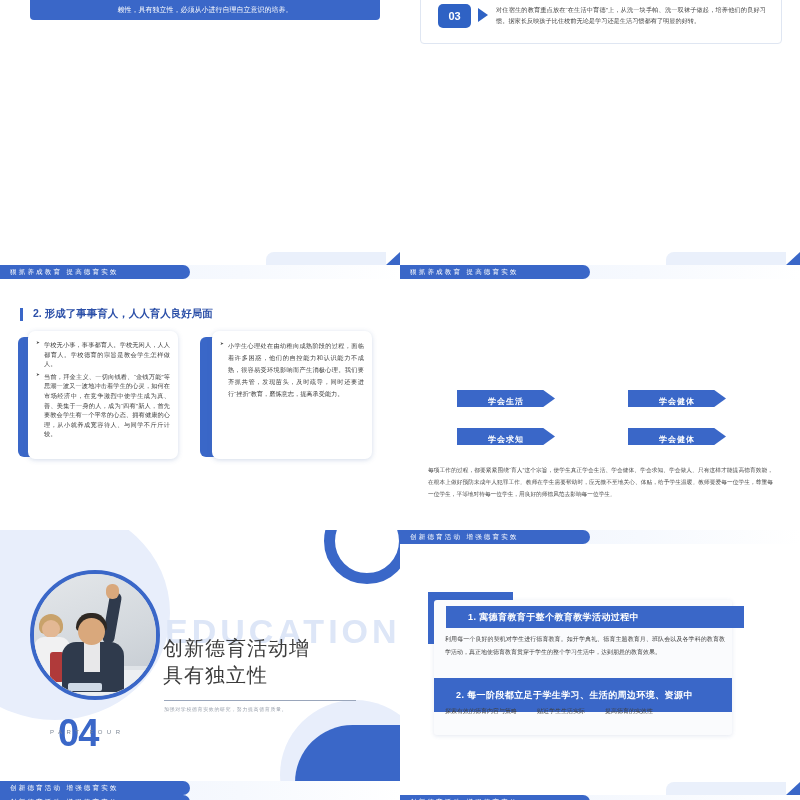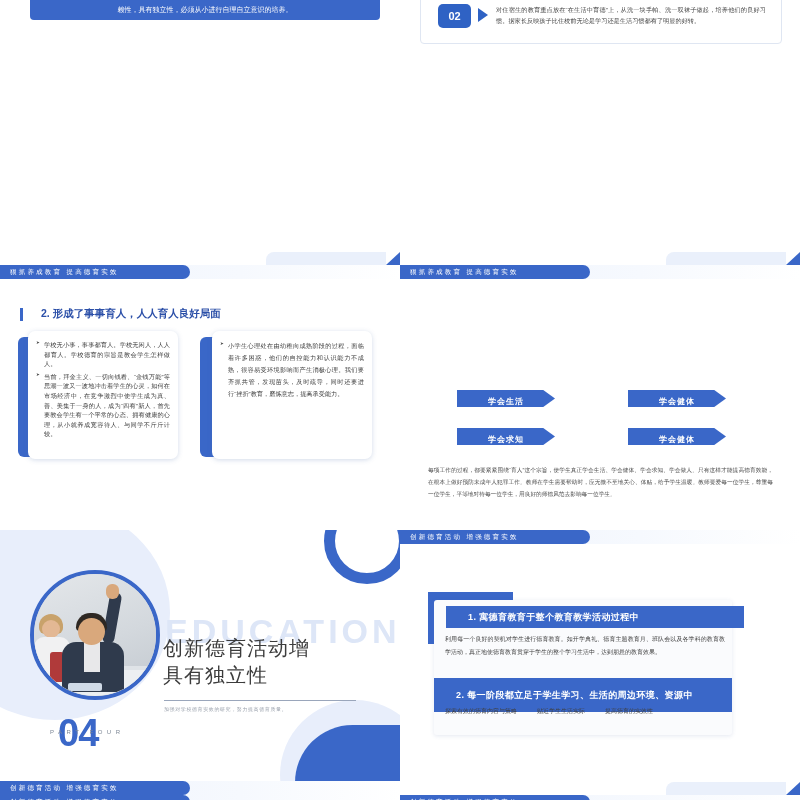--- a/index.html
+++ b/index.html
@@ -50,21 +50,21 @@
   
   .s1-bluebar{
     position:absolute;left:30px;top:-36px;width:350px;height:56px;
     background:#3a67c8;border-radius:4px;
     color:#fff;font-size:7px;line-height:1.5;
     display:flex;align-items:flex-end;justify-content:center;
     padding-bottom:5px;box-sizing:border-box;
   }
   
   .sec-title{
-    position:absolute;display:flex;align-items:center;gap:18px;
+    position:absolute;display:flex;align-items:center;gap:10px;
     font-size:10.5px;font-weight:bold;color:#2b4fa8;
   }
   .sec-title .bar{width:3px;height:13px;background:#3a67c8;display:block;}
   .card-shadow{
     position:absolute;background:#3a67c8;border-radius:6px;
   }
   .card{
     position:absolute;background:#fff;border-radius:7px;
     box-shadow:0 1px 5px rgba(80,110,170,.25);
     padding:9px 8px;box-sizing:border-box;
@@ -169,21 +169,21 @@
     <div class="s1-bluebar">
       <span>赖性，具有独立性，必须从小进行自理自立意识的培养。</span>
     </div>
     <div class="corner-bar"></div>
     <div class="corner-deco"></div>
   </div>
 
   <div class="slide">
     <div style="position:absolute;left:20px;top:-30px;width:360px;height:72px;border:1px solid #dfe6f2;border-radius:4px;background:#fff;"></div>
     <div style="position:absolute;left:38px;top:4px;width:33px;height:24px;background:#2f62c4;border-radius:5px;color:#fff;font-size:11px;font-weight:bold;display:flex;align-items:center;justify-content:center;font-family:'Liberation Sans',sans-serif;">
-      <span>02</span>
+      <span>03</span>
     </div>
     <div style="position:absolute;left:78px;top:8px;width:0;height:0;border-top:7px solid transparent;border-bottom:7px solid transparent;border-left:10px solid #2f62c4;"></div>
     <div style="position:absolute;left:96px;top:4px;width:270px;font-size:6.2px;line-height:1.8;color:#3f3f3f;text-align:justify;">对住宿生的教育重点放在“在生活中育德”上，从洗一块手帕、洗一双袜子做起，培养他们的良好习惯。据家长反映孩子比住校前无论是学习还是生活习惯都有了明显的好转。</div>
     <div class="corner-bar"></div>
     <div class="corner-deco"></div>
   </div>
 
   <div class="slide">
     <div class="ribbon-band"></div>
     <div class="ribbon">狠抓养成教育  提高德育实效</div>

